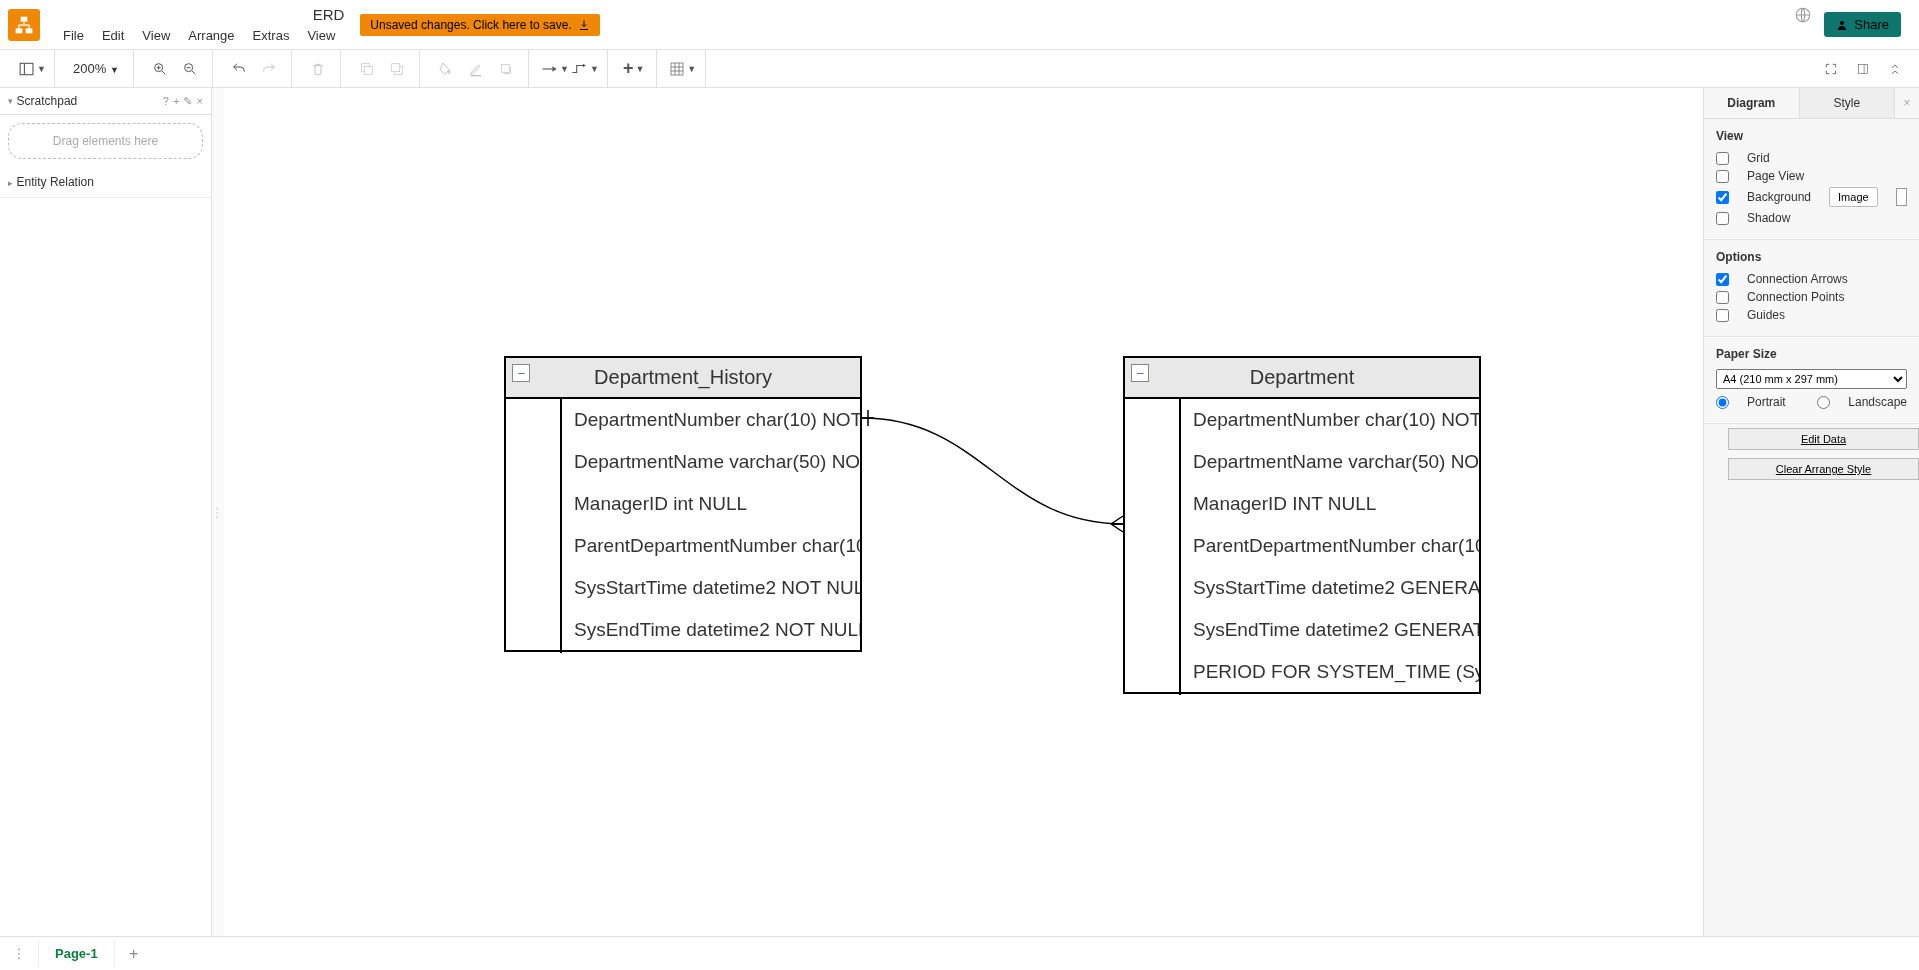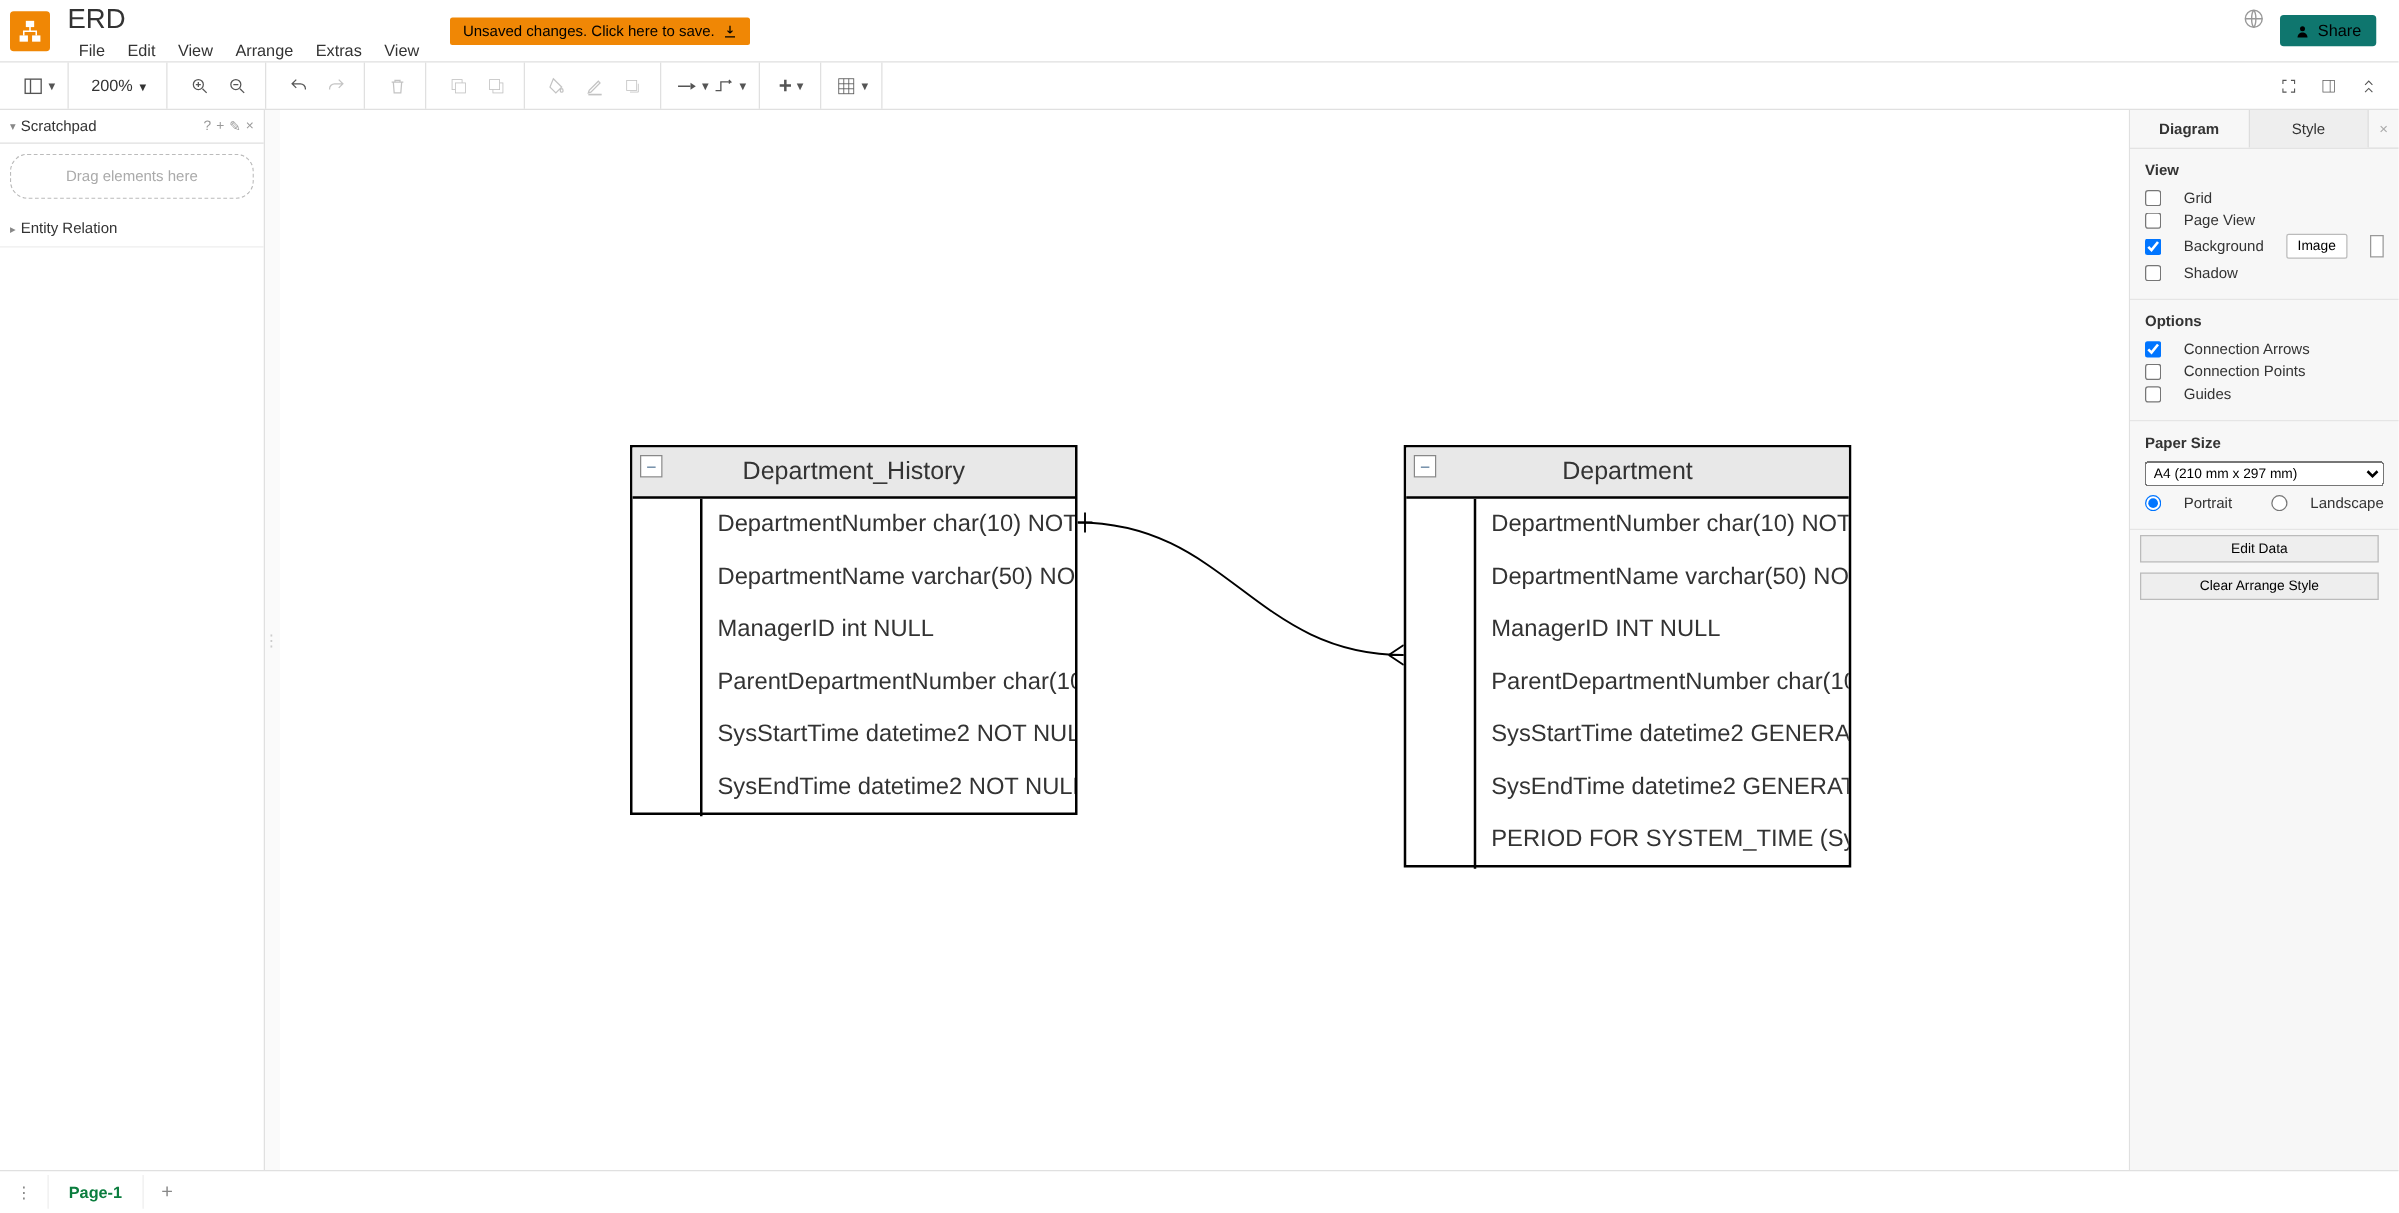--- a/index.html
+++ b/index.html
@@ -2,21 +2,21 @@
 <html><head>
 <meta charset="utf-8">
 <style>
 * { box-sizing: border-box; margin: 0; padding: 0; }
 body { font-family: -apple-system, BlinkMacSystemFont, "Segoe UI", Helvetica, Arial, sans-serif; font-size: 13px; color: #333; background: #fff; overflow: hidden; width: 1919px; height: 970px; }
 
 .topbar { display: flex; align-items: center; height: 50px; border-bottom: 1px solid #e0e0e0; padding: 0 8px; position: relative; }
 .logo { width: 32px; height: 32px; background: #f08705; border-radius: 3px; display: flex; align-items: center; justify-content: center; margin-right: 14px; }
 .logo svg { width: 20px; height: 20px; }
 .title-menu { display: flex; flex-direction: column; }
-.doc-title { font-size: 22px; font-weight: 400; padding: 2px 0; }
+.doc-title { font-size: 15px; font-weight: 400; padding: 2px 0; text-align: right; }
 .menubar { display: flex; gap: 0; margin-top: 1px; }
 .menubar span { padding: 2px 9px; font-size: 13px; cursor: pointer; }
 .unsaved { background: #f08705; color: #000; font-size: 12px; padding: 4px 10px; border-radius: 2px; margin-left: 16px; cursor: pointer; display: inline-flex; align-items: center; gap: 6px; }
 .spacer { flex: 1; }
 .globe { width: 18px; height: 18px; color: #999; margin-right: 12px; cursor: pointer; margin-top: -20px; }
 .share-btn { background: #0f766e; color: #000; font-size: 13px; padding: 5px 12px; border-radius: 3px; border: none; cursor: pointer; display: inline-flex; align-items: center; gap: 6px; margin-right: 10px; }
 
 .toolbar { display: flex; align-items: center; height: 38px; border-bottom: 1px solid #e0e0e0; padding: 0 10px; gap: 4px; }
 .tool-group { display: flex; align-items: center; gap: 2px; padding: 0 8px; border-right: 1px solid #e0e0e0; height: 100%; }
 .tool-group:last-child { border-right: none; }
@@ -56,21 +56,21 @@
 .rp-tab { flex: 1; text-align: center; padding: 8px 0; cursor: pointer; background: #eee; border-right: 1px solid #ddd; }
 .rp-tab.active { background: #f7f7f7; font-weight: 600; }
 .rp-close { width: 24px; text-align: center; padding: 8px 0; color: #aaa; cursor:pointer; }
 .rp-section { padding: 10px 12px; border-bottom: 1px solid #e5e5e5; }
 .rp-section-title { font-weight: 600; margin-bottom: 8px; }
 .rp-row { display: flex; align-items: center; gap: 18px; margin: 4px 0; justify-content: space-between; }
 .rp-row label { flex: 1; }
 .mini-btn { border: 1px solid #bbb; background: #fff; font-size: 11px; padding: 3px 8px; border-radius: 2px; cursor:pointer; }
 .mini-swatch { width: 36px; height: 18px; border: 1px solid #999; background: #fff; cursor:pointer; }
 .rp-select { width: 100%; font-size: 11px; padding: 2px; }
-.rp-wide-btn { display:block; width: calc(100% - 24px); margin: 4px 8px; border: 1px solid #bbb; background: #eee; font-size: 11px; padding: 4px 4px; cursor:pointer; }
+.rp-wide-btn { display:block; width: calc(100% - 24px); margin: 4px 24px; border: 1px solid #bbb; background: #eee; font-size: 11px; padding: 4px 4px; cursor:pointer;text-decoration:underline; }
 
 .bottombar { height: 34px; border-top: 1px solid #e0e0e0; display: flex; align-items: center; padding: 0 8px; gap: 8px; }
 .bb-menu { width: 22px; height: 22px; display:flex; align-items:center; justify-content:center; color:#888; cursor:pointer; }
 .page-tab { padding: 6px 16px; font-size: 13px; color: #0b7d3e; font-weight: 600; border-right: 1px solid #eee; border-left: 1px solid #eee; cursor:pointer; background:#fff; }
 .add-page { width: 22px; height:22px; display:flex; align-items:center; justify-content:center; color:#888; cursor:pointer; font-size:16px; }
 
 svg { display: block; }
 </style>
 </head>
 <body>

